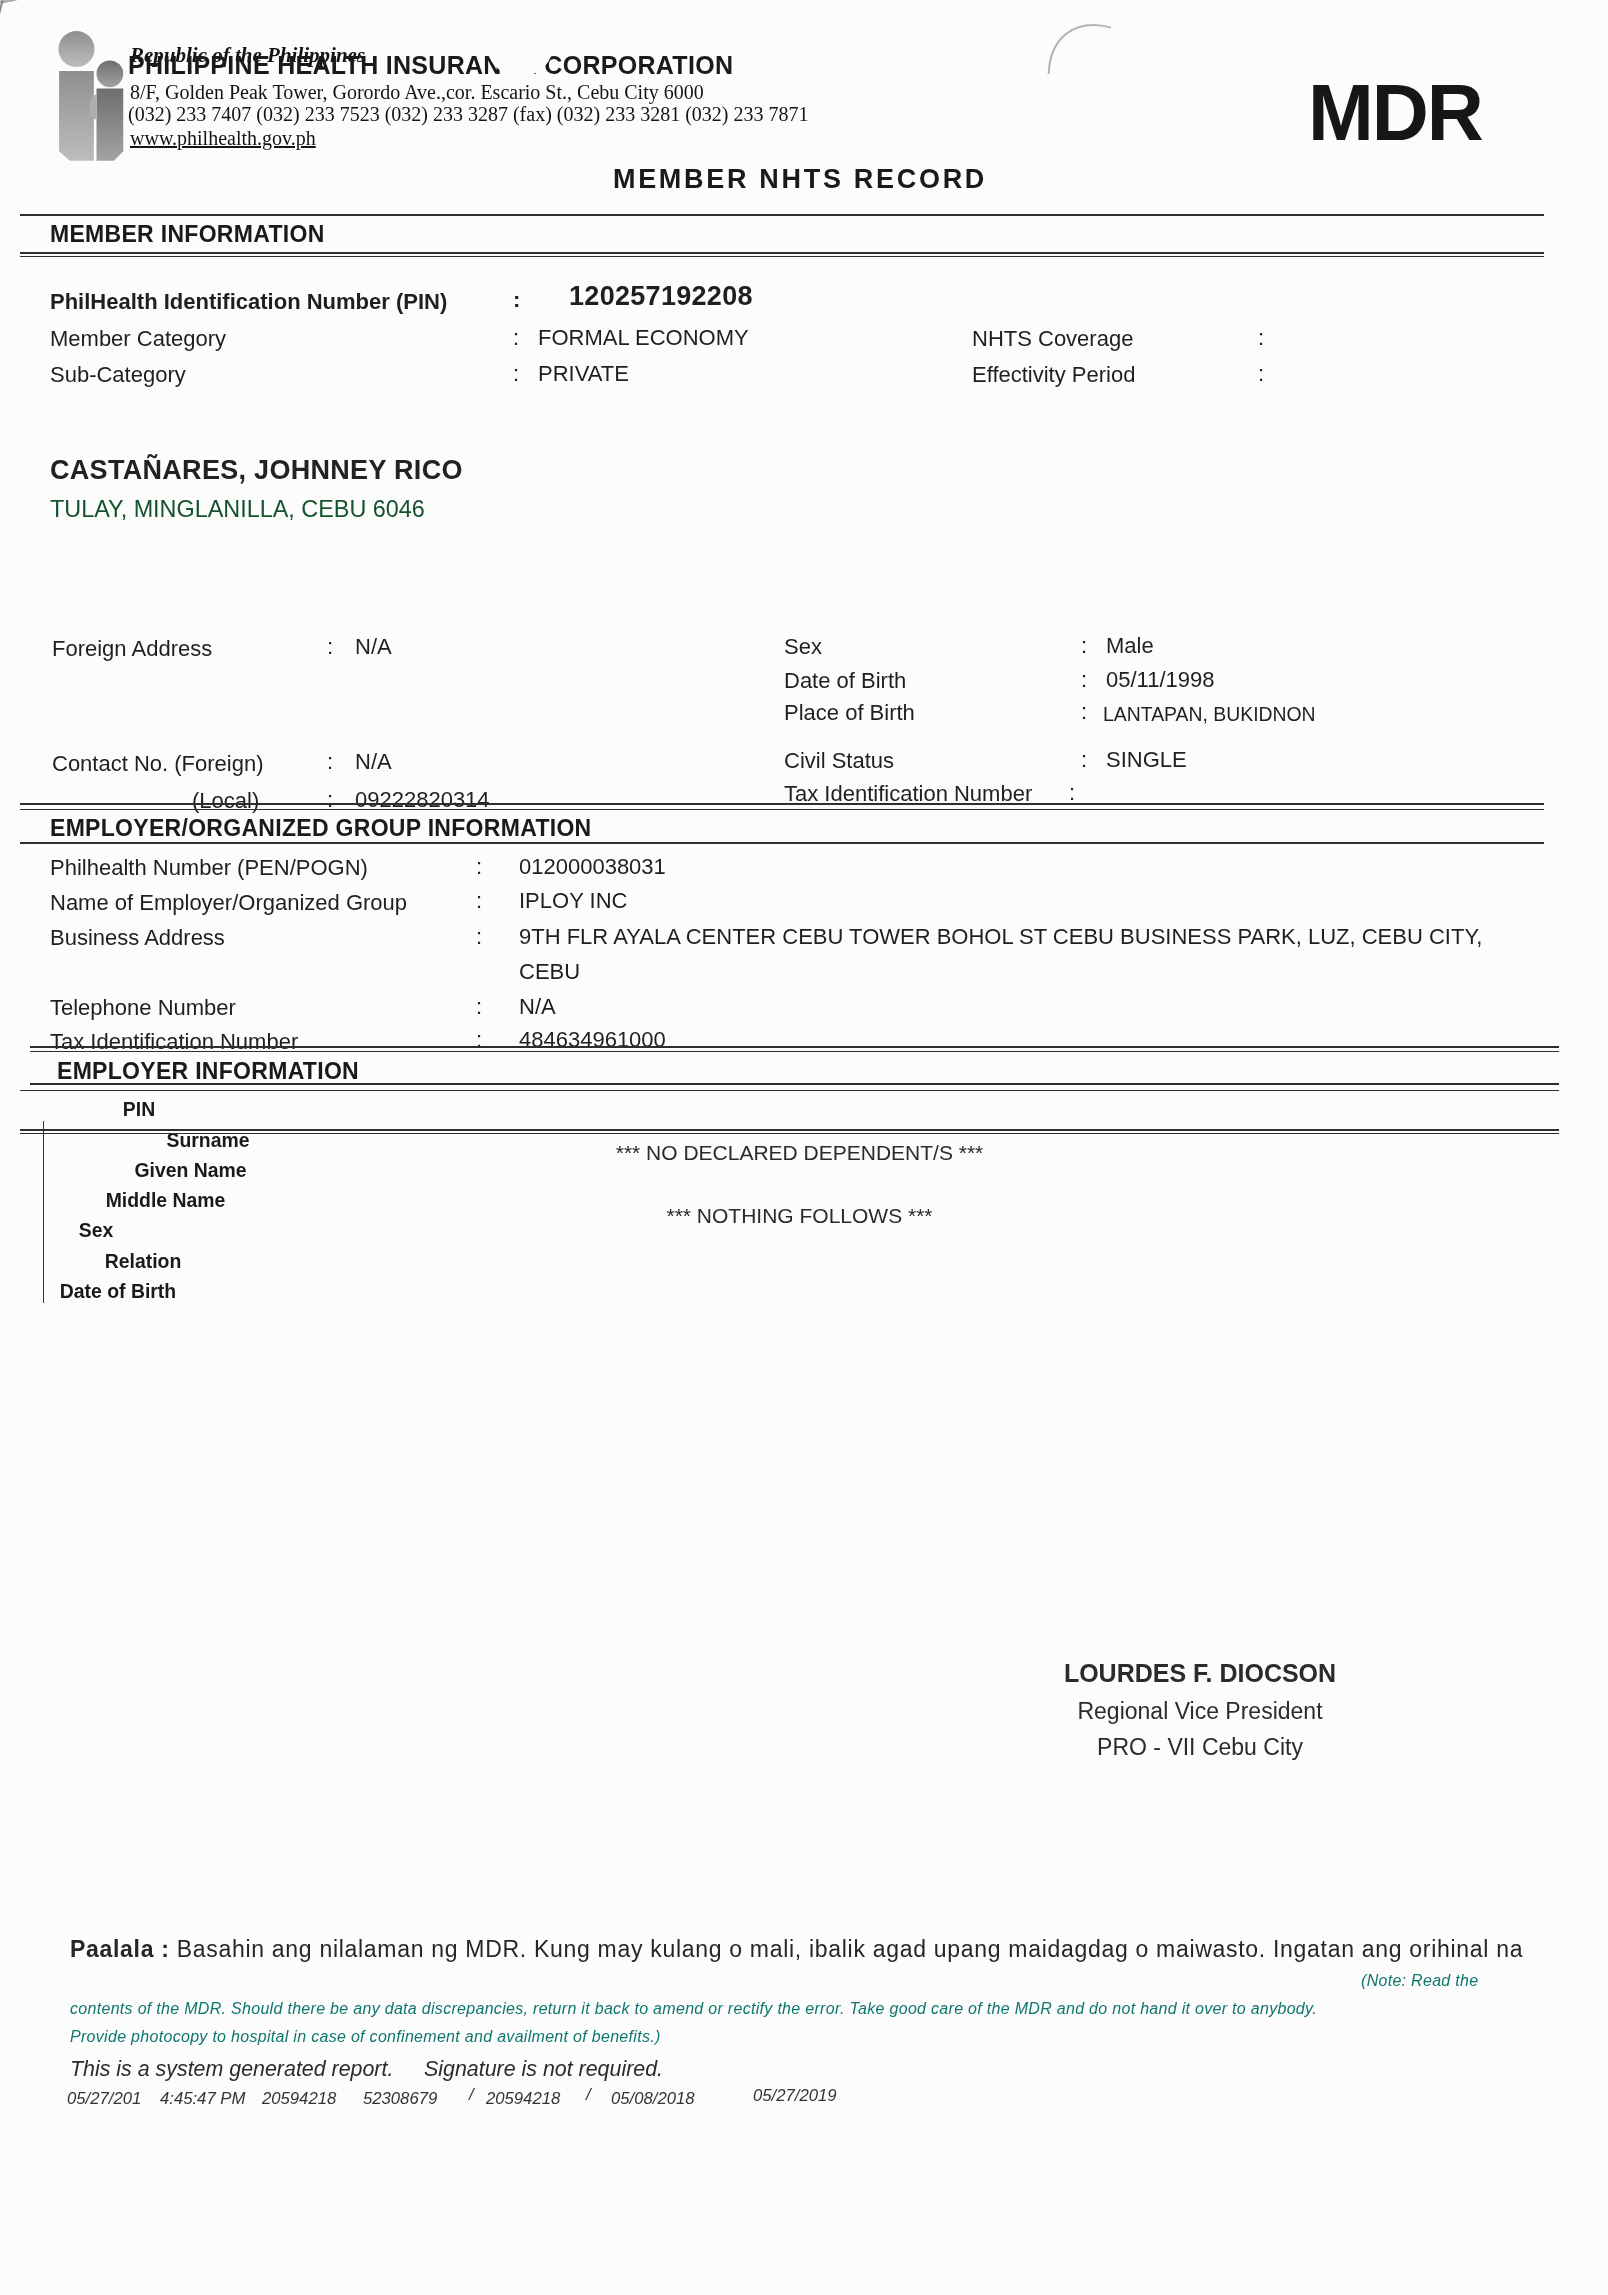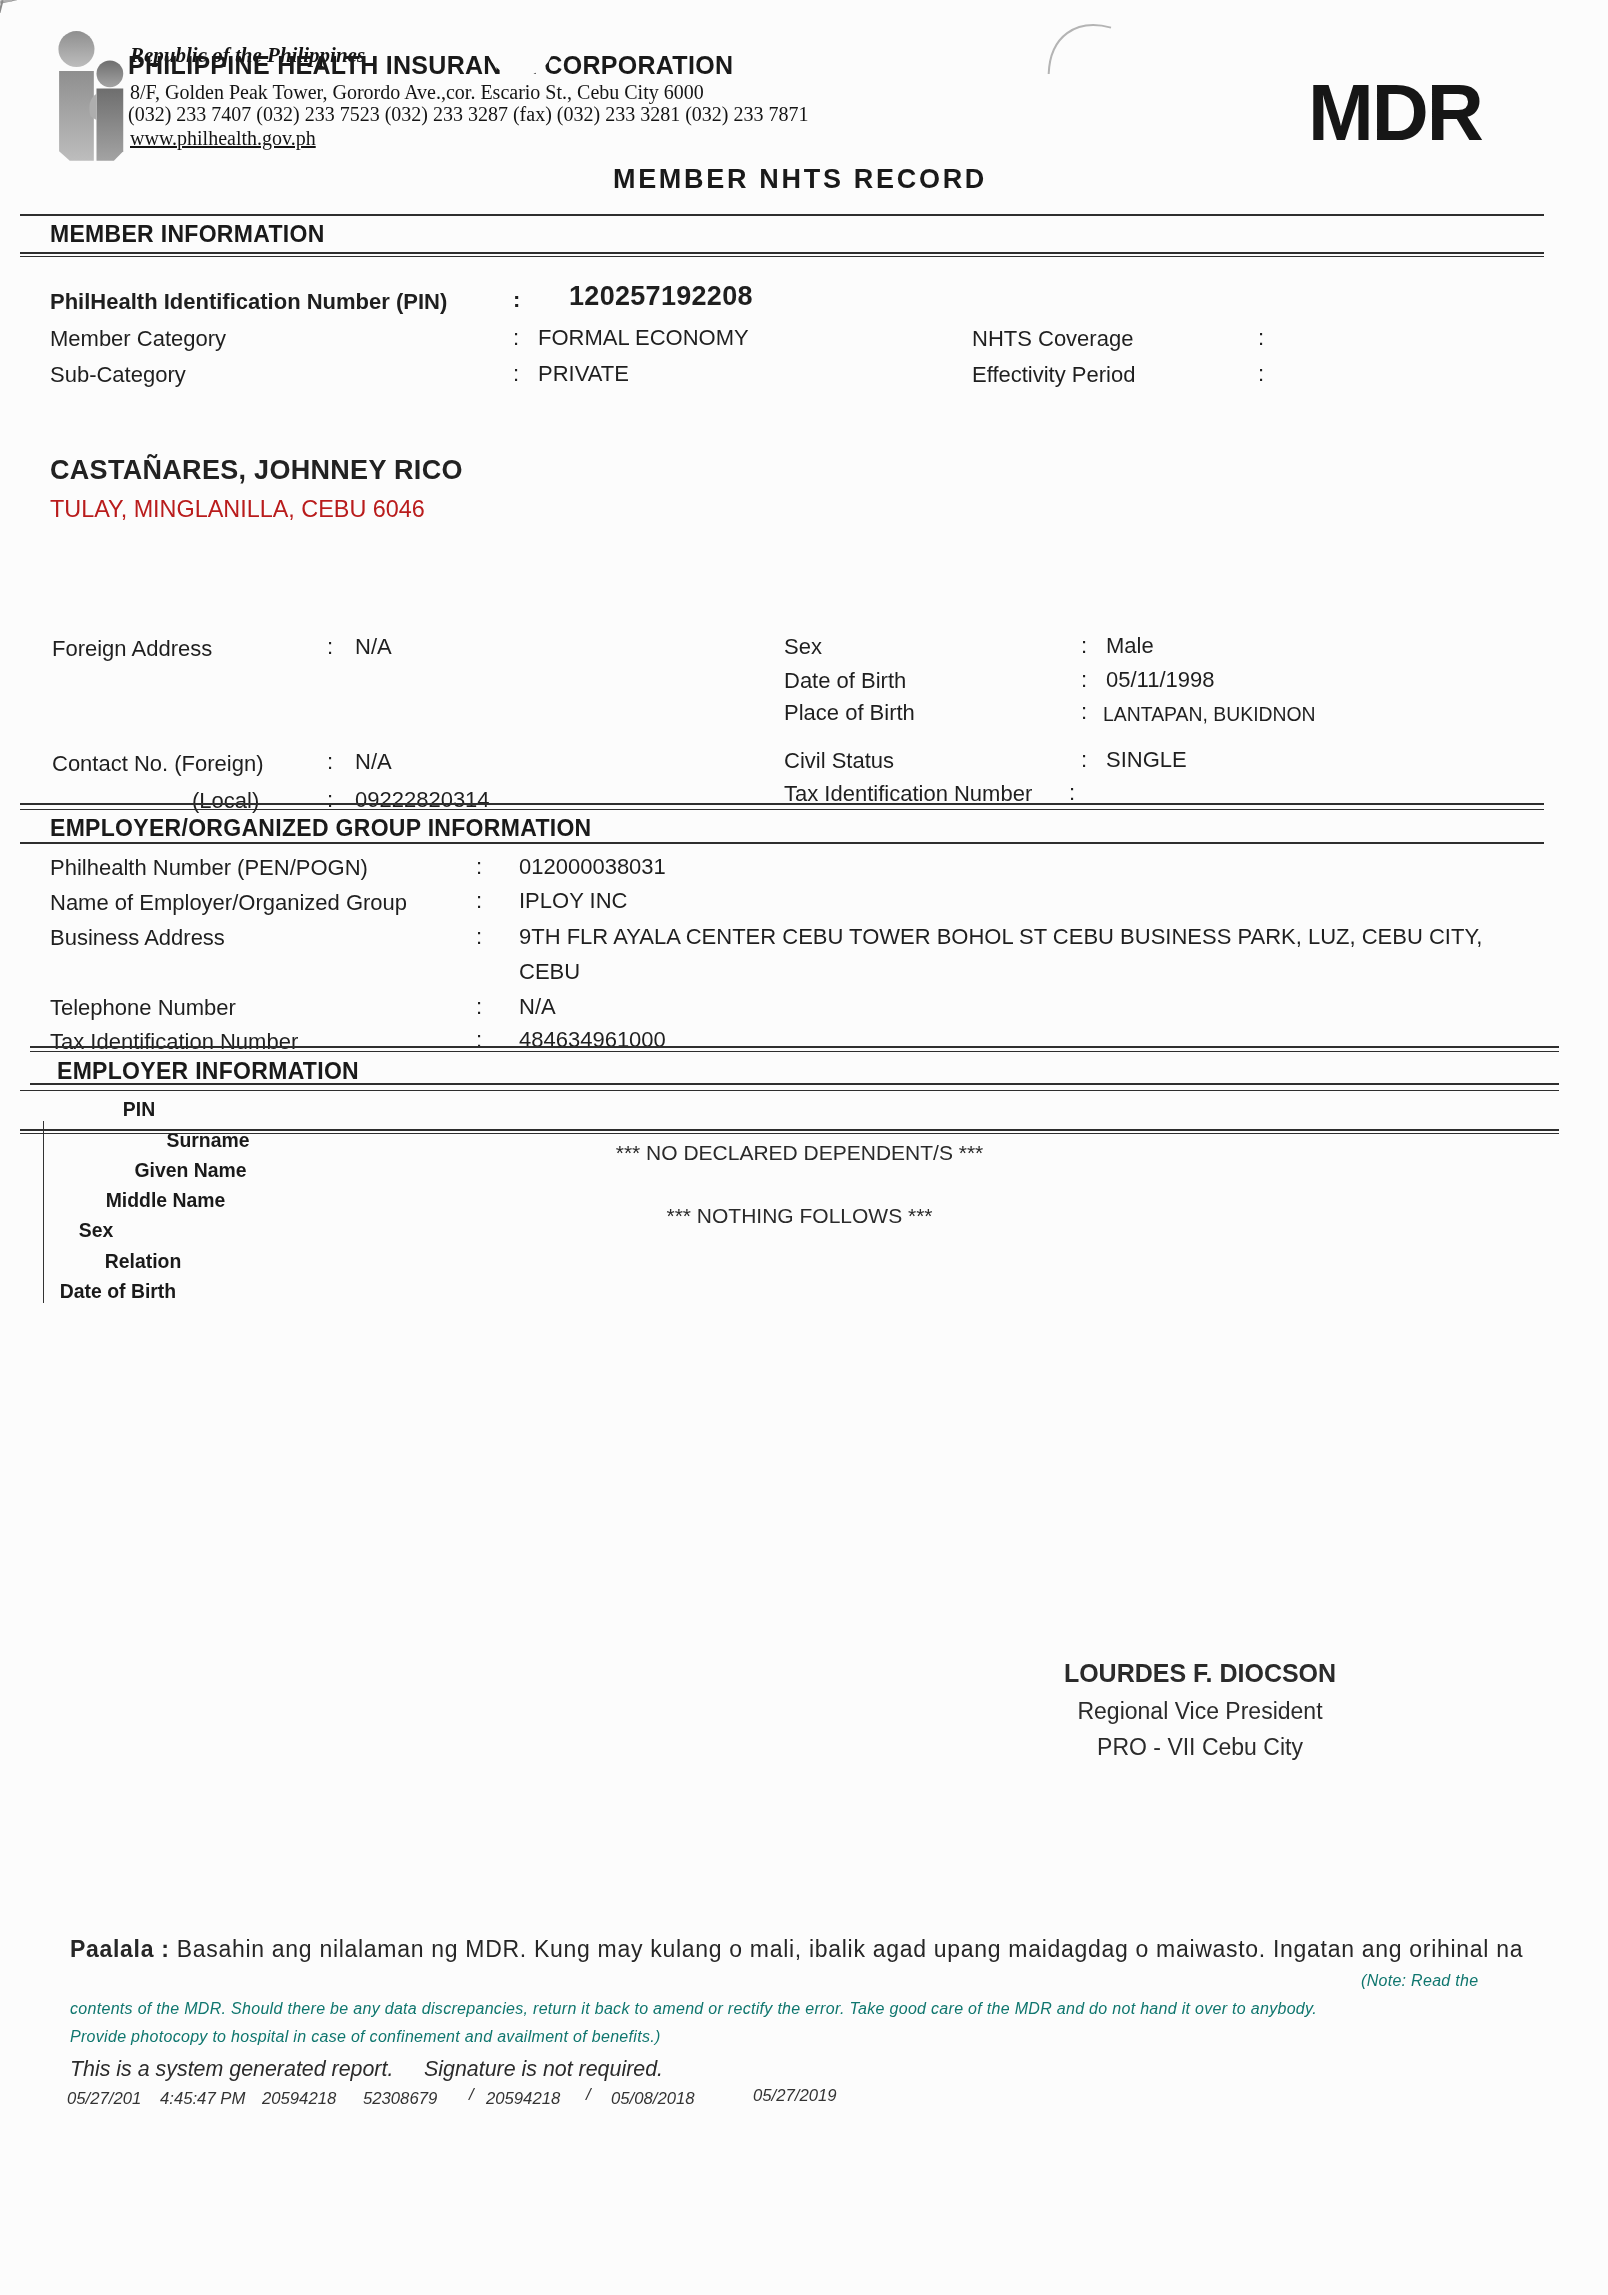--- a/index.html
+++ b/index.html
@@ -96,21 +96,21 @@
 
   <div class="abs lbl" style="left:972px;top:326px;">NHTS Coverage</div>
   <div class="abs colon" style="left:1258px;top:325px;">:</div>
   <div class="abs val" style="left:1286px;top:325px;"></div>
 
   <div class="abs lbl" style="left:972px;top:362px;">Effectivity Period</div>
   <div class="abs colon" style="left:1258px;top:361px;">:</div>
   <div class="abs val" style="left:1286px;top:361px;"></div>
 
   <div class="abs b" style="left:50px;top:455px;font-size:27px;letter-spacing:0.3px;color:#222;">CASTAÑARES, JOHNNEY RICO</div>
-  <div class="abs" style="left:50px;top:496px;font-size:23.4px;color:#b91c1c;">TULAY, MINGLANILLA, CEBU 6046</div>
+  <div class="abs" style="left:50px;top:496px;font-size:23.4px;color:#14532d;">TULAY, MINGLANILLA, CEBU 6046</div>
 
   <div class="abs lbl" style="left:52px;top:636px;">Foreign Address</div>
   <div class="abs colon" style="left:327px;top:634px;">:</div>
   <div class="abs val" style="left:355px;top:634px;">N/A</div>
 
   <div class="abs lbl" style="left:784px;top:634px;">Sex</div>
   <div class="abs colon" style="left:1081px;top:633px;">:</div>
   <div class="abs val" style="left:1106px;top:633px;">Male</div>
 
   <div class="abs lbl" style="left:784px;top:668px;">Date of Birth</div>

